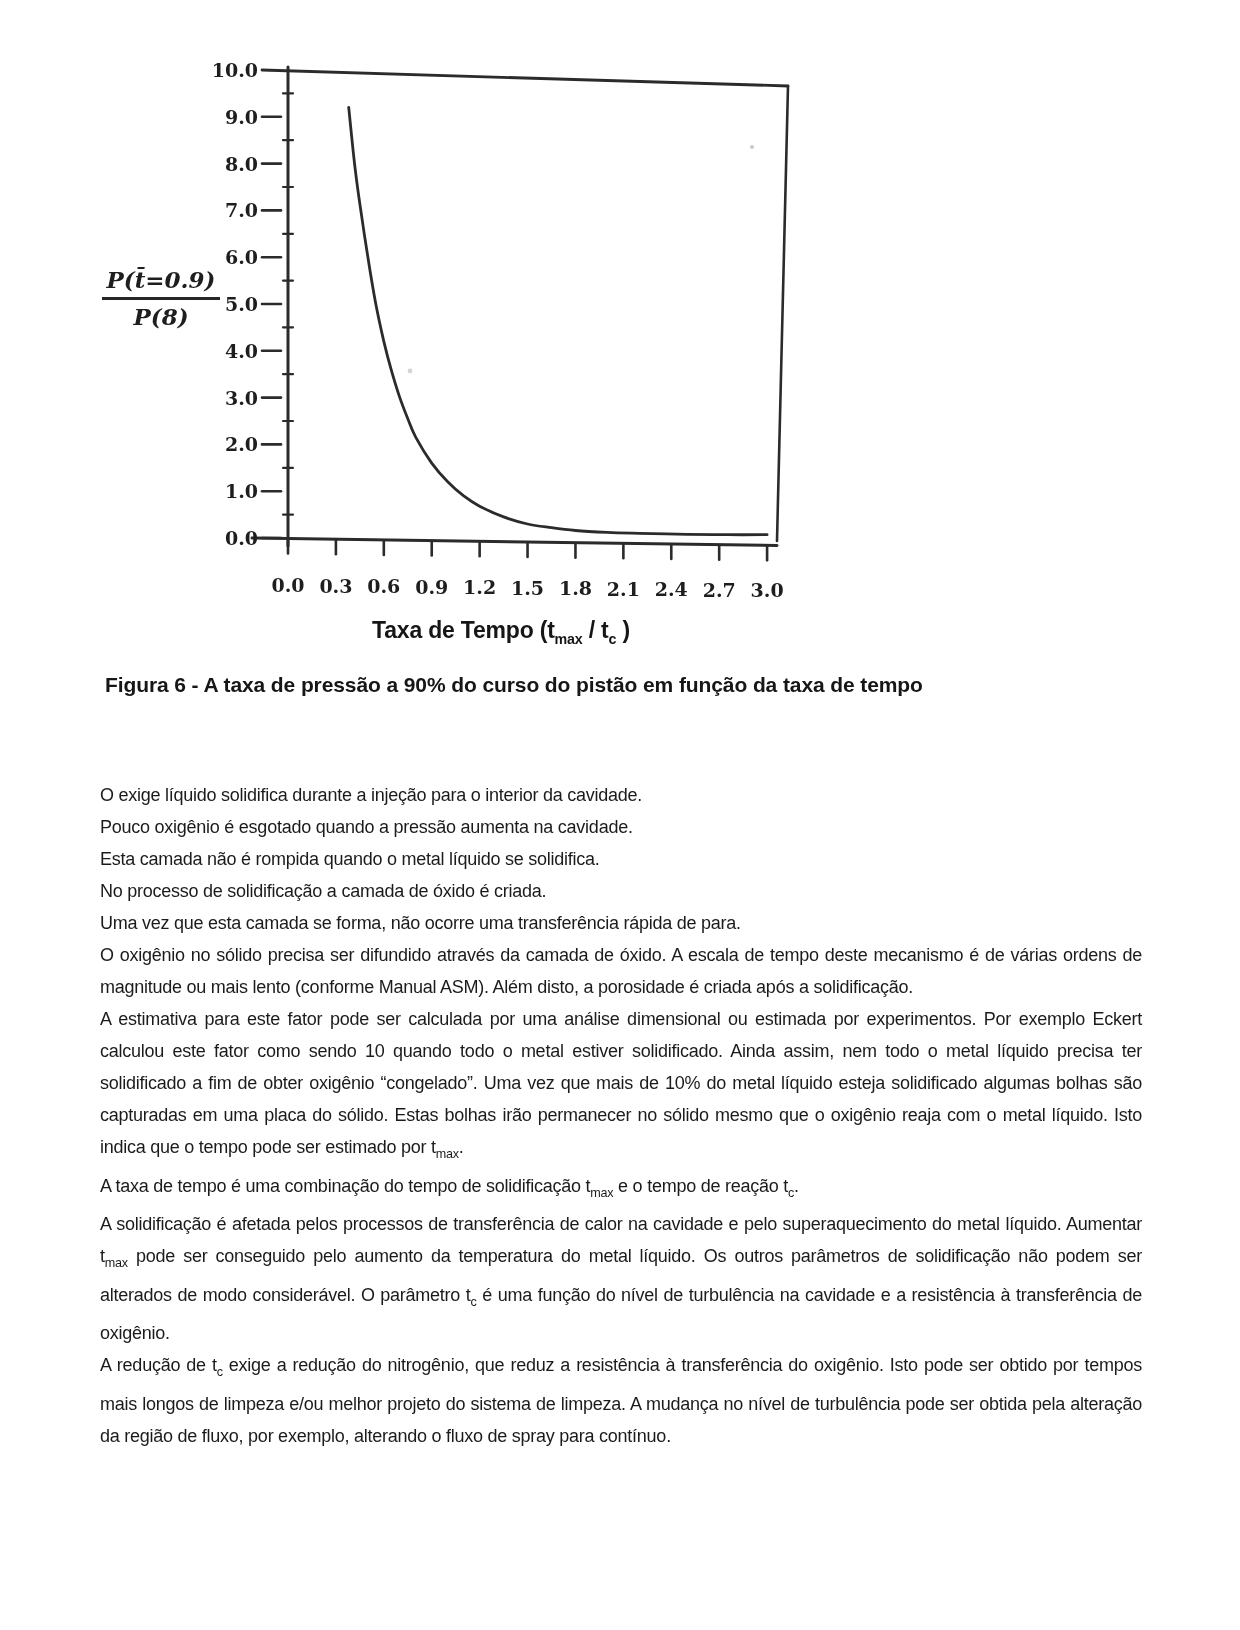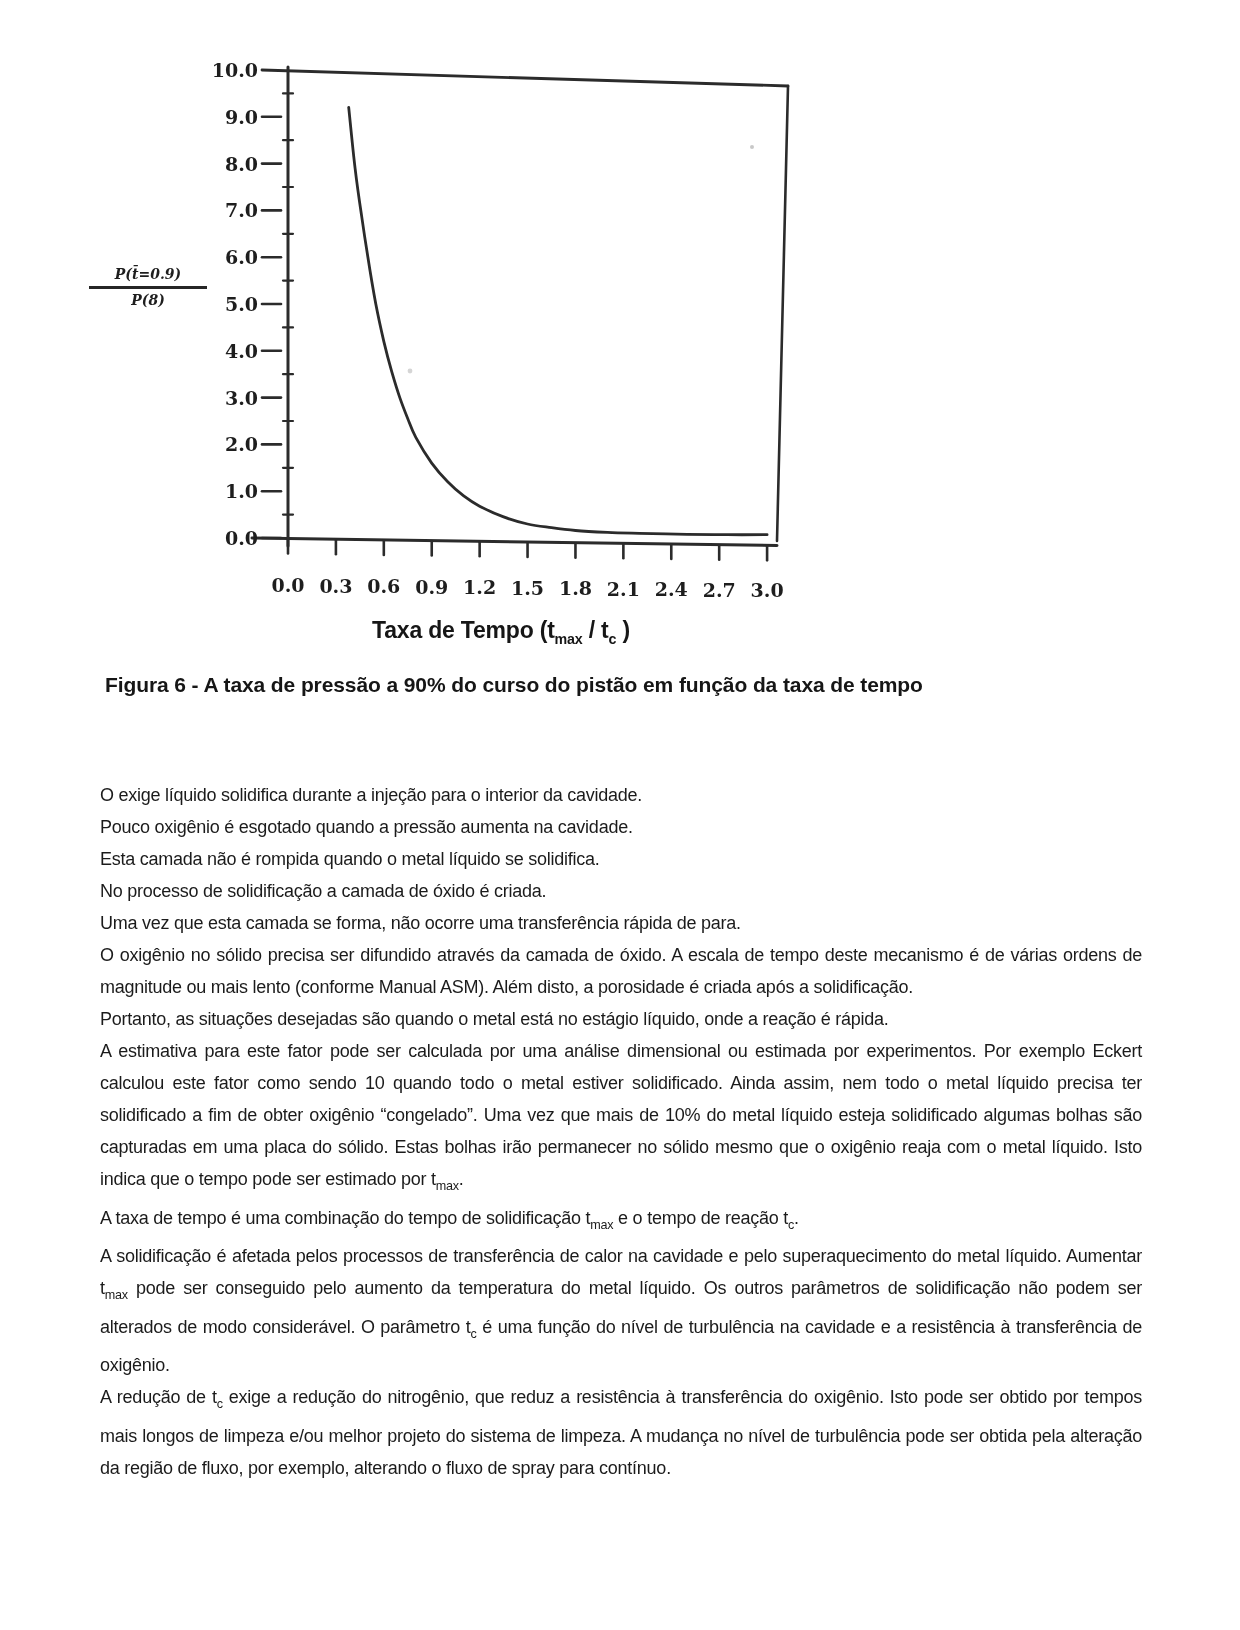--- a/index.html
+++ b/index.html
@@ -15,28 +15,28 @@
   
   #chart-svg{position:absolute;left:0;top:0;}
   #chart-svg text{
     font-family:"DejaVu Serif", serif;
     font-weight:700;
     font-size:19px;
     fill:#1e1e1e;
   }
   .frac{
     position:absolute;
-    left:87px;
+    left:100px;
     top:266px;
     width:122px;
     text-align:center;
     font-family:"DejaVu Serif", serif;
     font-style:italic;
     font-weight:700;
-    font-size:14px;
+    font-size:23px;
     color:#1e1e1e;
     line-height:1.25;
   }
   .frac-bar{
     height:0;
     border-top:3px solid #262626;
     margin:2px 2px 3px 2px;
   }
   .x-title{
     position:absolute;
@@ -159,20 +159,19 @@
 
   <h2 class="caption">Figura 6 - A taxa de pressão a 90% do curso do pistão em função da taxa de tempo</h2>
 
   <div class="body-text" id="body-text">
       <p>O exige líquido solidifica durante a injeção para o interior da cavidade.</p>
       <p>Pouco oxigênio é esgotado quando a pressão aumenta na cavidade.</p>
       <p>Esta camada não é rompida quando o metal líquido se solidifica.</p>
       <p>No processo de solidificação a camada de óxido é criada.</p>
       <p>Uma vez que esta camada se forma, não ocorre uma transferência rápida de para.</p>
       <p>O oxigênio no sólido precisa ser difundido através da camada de óxido. A escala de tempo deste mecanismo é de várias ordens de magnitude ou mais lento (conforme Manual ASM). Além disto, a porosidade é criada após a solidificação.</p>
-      <p>Portanto, as situações desejadas são quando o metal está no estágio líquido, onde a reação é rápida.</p>
       <p>A estimativa para este fator pode ser calculada por uma análise dimensional ou estimada por experimentos. Por exemplo Eckert calculou este fator como sendo 10 quando todo o metal estiver solidificado. Ainda assim, nem todo o metal líquido precisa ter solidificado a fim de obter oxigênio “congelado”. Uma vez que mais de 10% do metal líquido esteja solidificado algumas bolhas são capturadas em uma placa do sólido. Estas bolhas irão permanecer no sólido mesmo que o oxigênio reaja com o metal líquido. Isto indica que o tempo pode ser estimado por t<sub>max</sub>.</p>
       <p>A taxa de tempo é uma combinação do tempo de solidificação t<sub>max</sub> e o tempo de reação t<sub>c</sub>.</p>
       <p>A solidificação é afetada pelos processos de transferência de calor na cavidade e pelo superaquecimento do metal líquido. Aumentar t<sub>max</sub> pode ser conseguido pelo aumento da temperatura do metal líquido. Os outros parâmetros de solidificação não podem ser alterados de modo considerável. O parâmetro t<sub>c</sub> é uma função do nível de turbulência na cavidade e a resistência à transferência de oxigênio.</p>
       <p>A redução de t<sub>c</sub> exige a redução do nitrogênio, que reduz a resistência à transferência do oxigênio. Isto pode ser obtido por tempos mais longos de limpeza e/ou melhor projeto do sistema de limpeza. A mudança no nível de turbulência pode ser obtida pela alteração da região de fluxo, por exemplo, alterando o fluxo de spray para contínuo.</p>
     </div>
 
 </div>
 
 </body></html>

